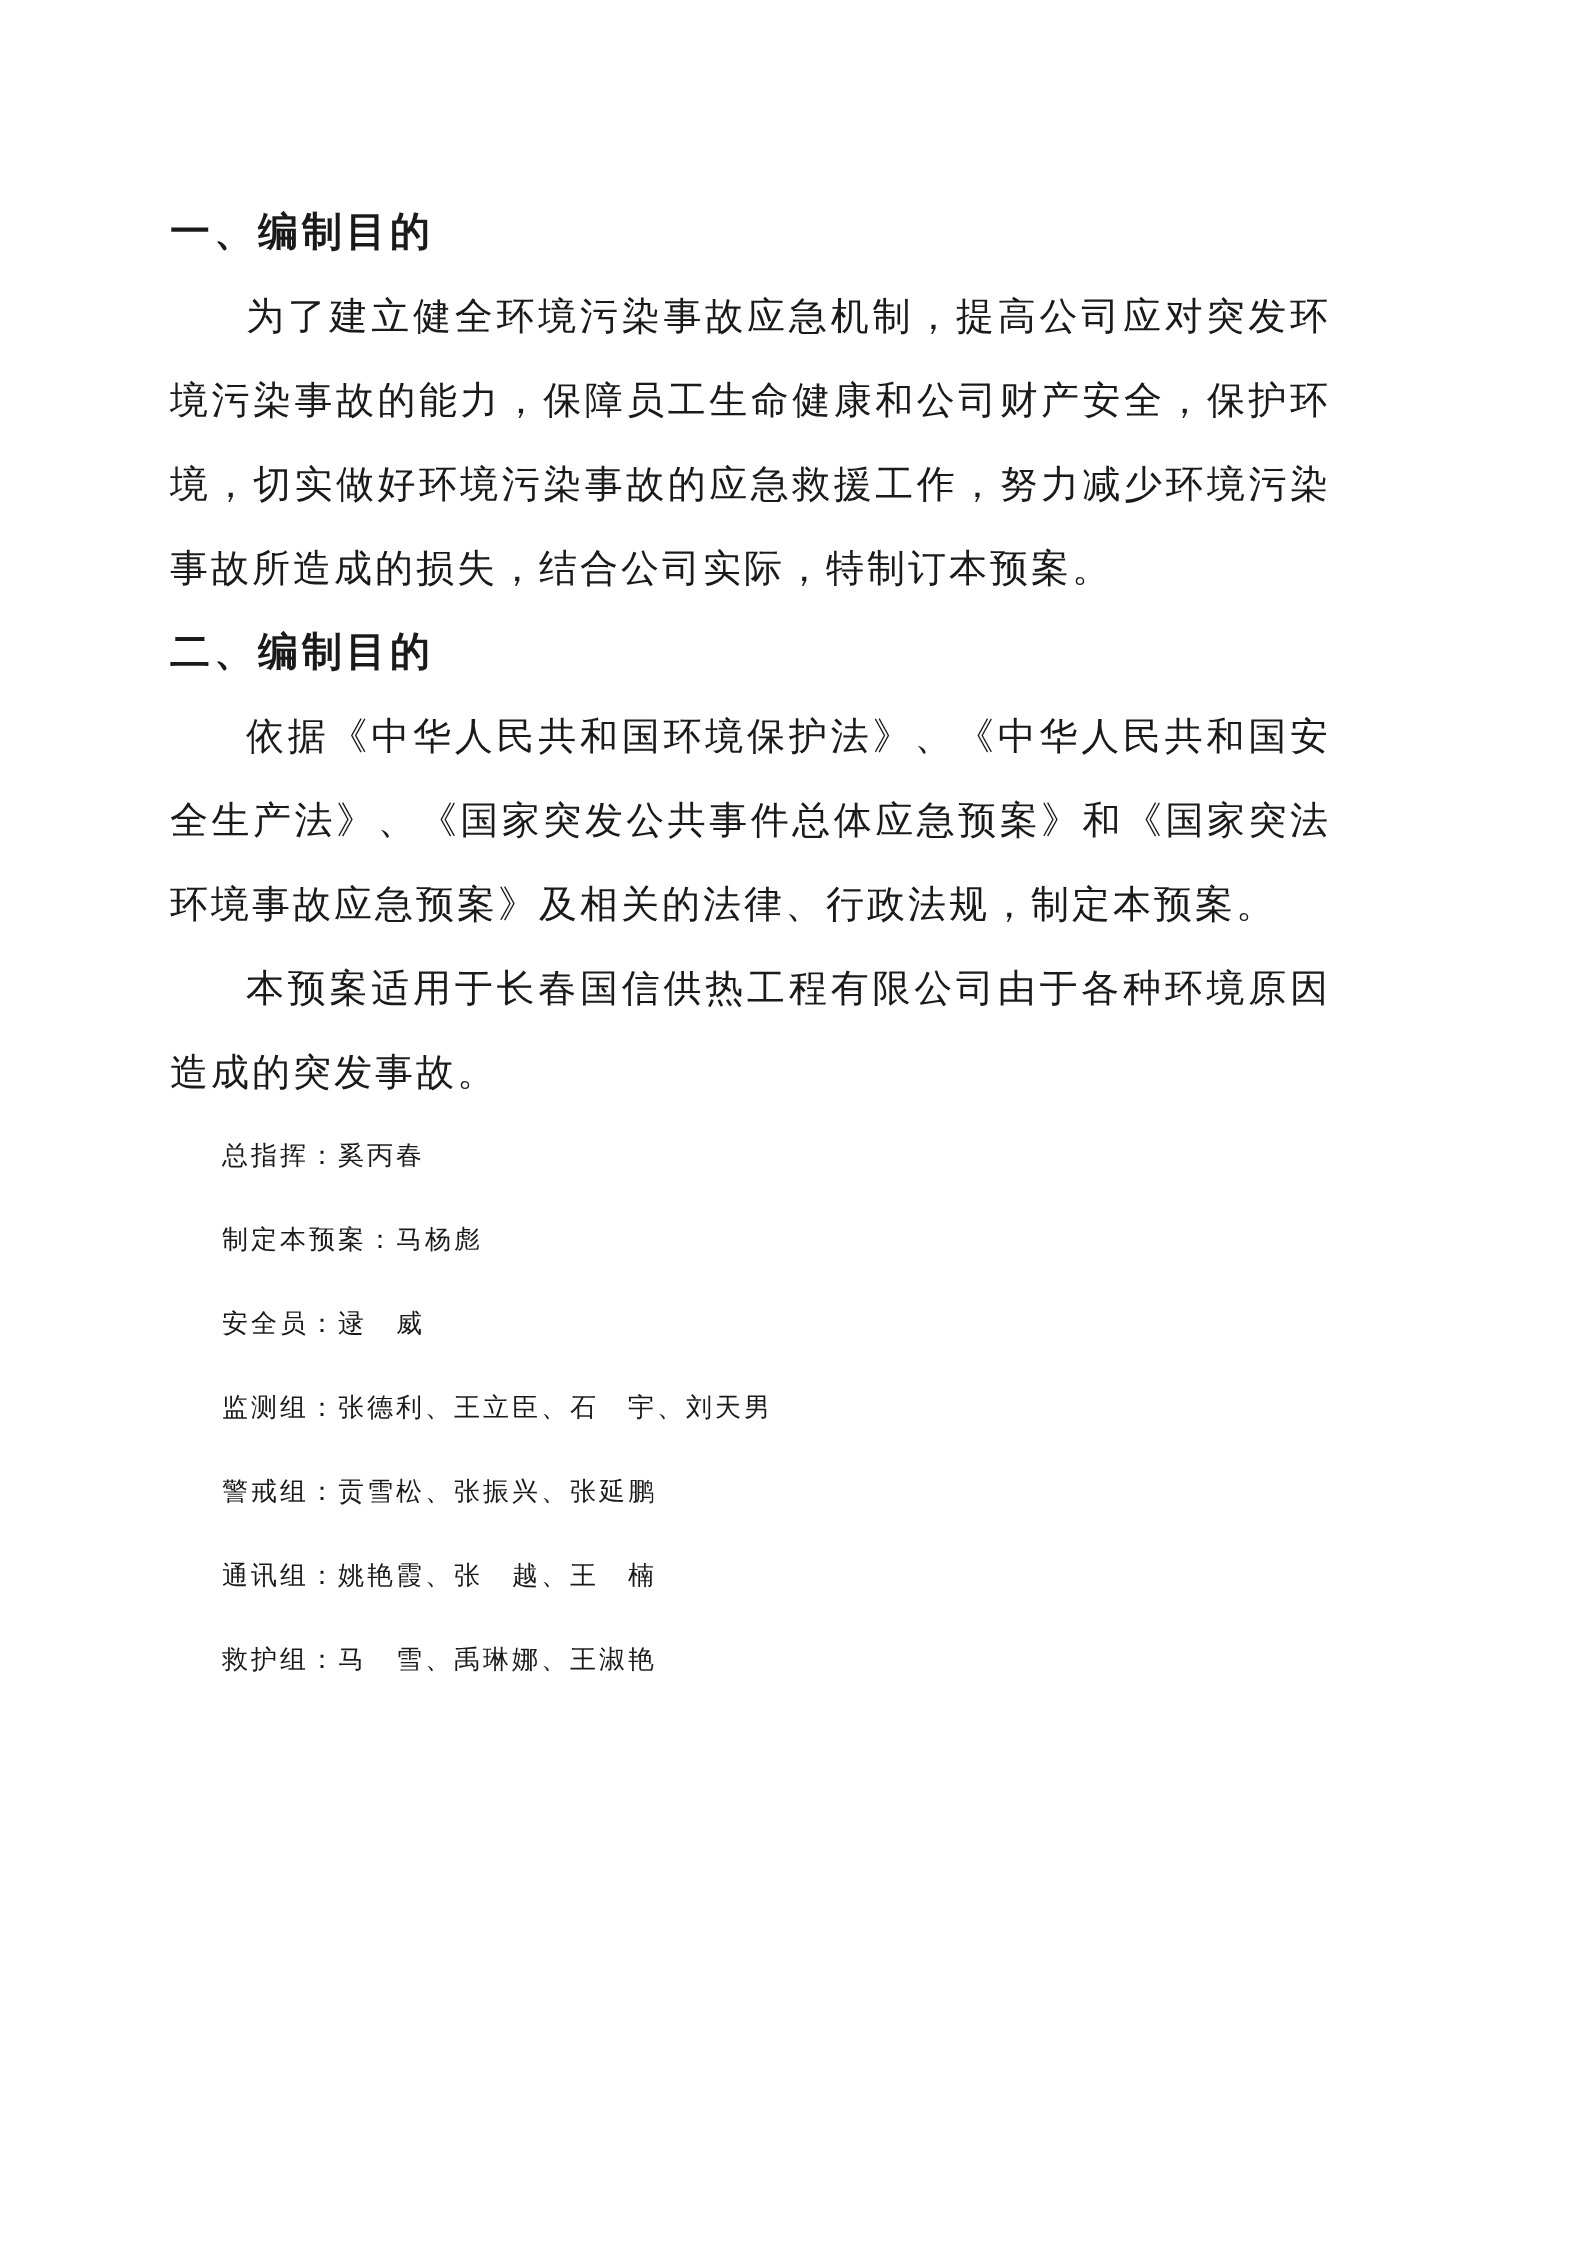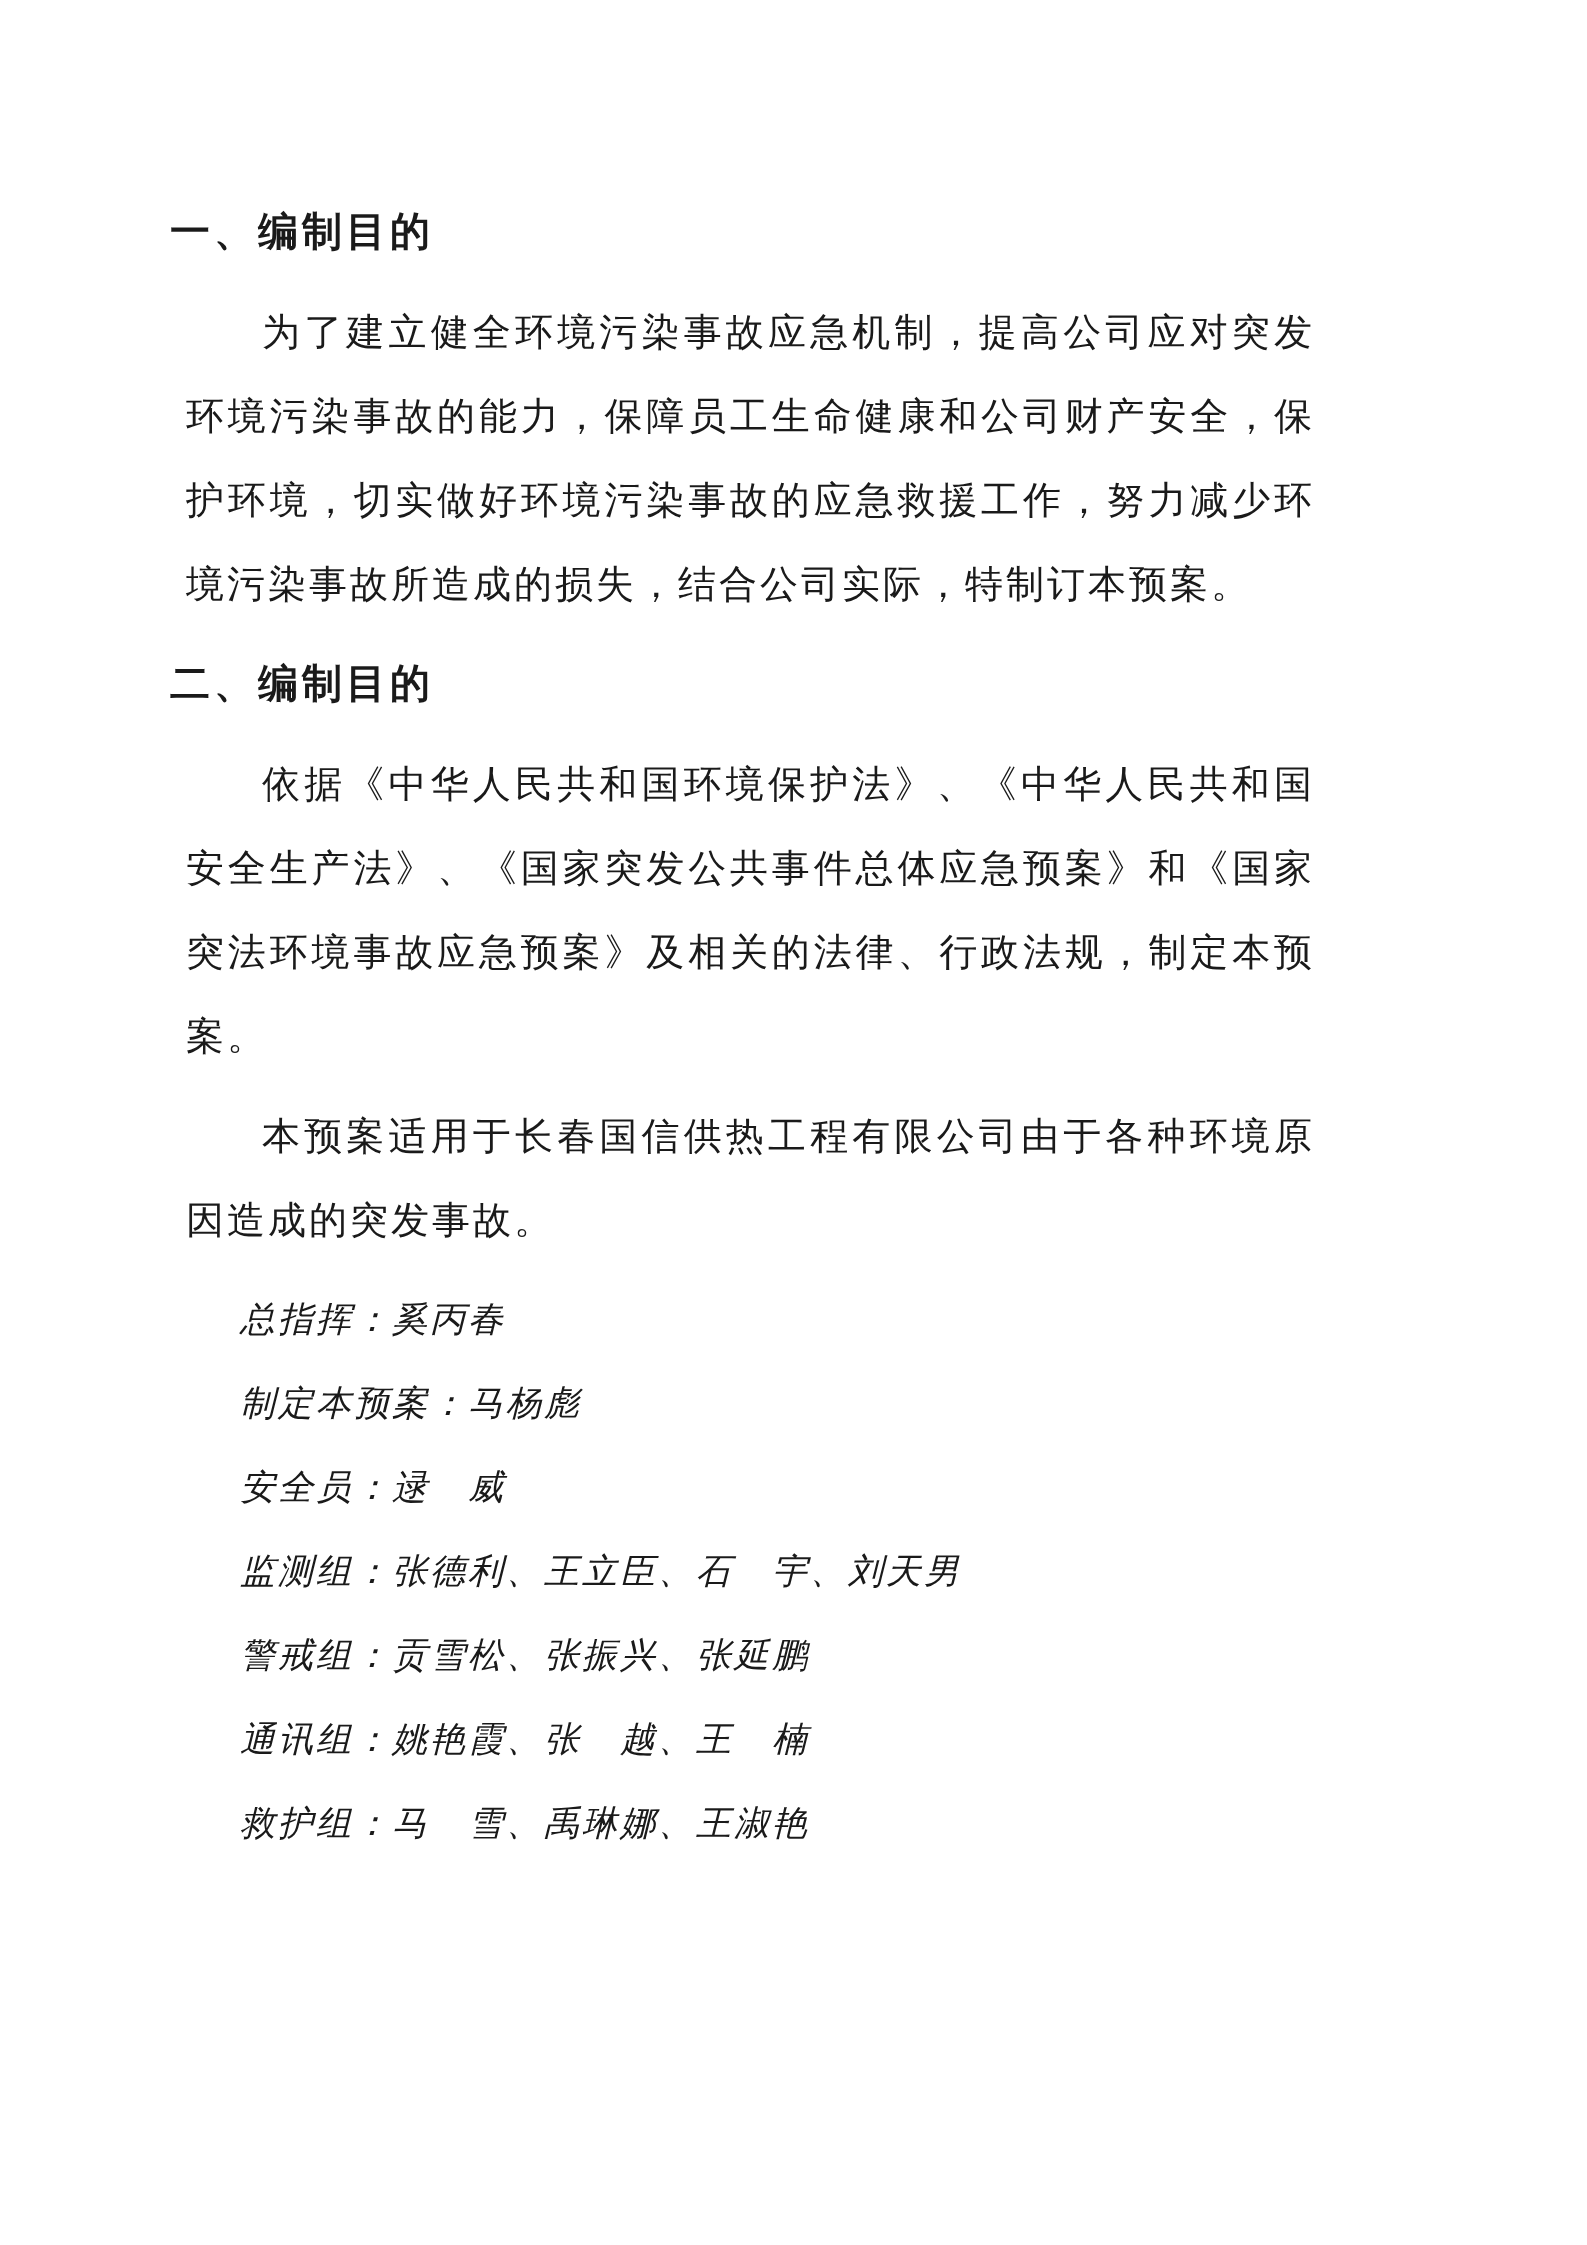--- a/index.html
+++ b/index.html
@@ -30,31 +30,30 @@
     margin: 0;
     white-space: nowrap;
   }
   .para {
     font-size: 38px;
     font-weight: normal;
     line-height: 84px;
     letter-spacing: 3px;
     text-align: justify;
     text-indent: 2em;
-    margin: 16px;
+    margin: 0;
   }
   .roster-line {
-    font-size: 35px;
+    font-size: 26px;
     font-weight: normal;
     line-height: 84px;
     letter-spacing: 3px;
     text-indent: 2em;
     margin: 0;
     white-space: nowrap;
-    font-style: italic;
   }
 </style>
 </head>
 <body>
 
 <div class="page">
 
   <div class="section">
     <h2 class="heading">一、编制目的</h2>
     <p class="para">为了建立健全环境污染事故应急机制，提高公司应对突发环境污染事故的能力，保障员工生命健康和公司财产安全，保护环境，切实做好环境污染事故的应急救援工作，努力减少环境污染事故所造成的损失，结合公司实际，特制订本预案。</p>

